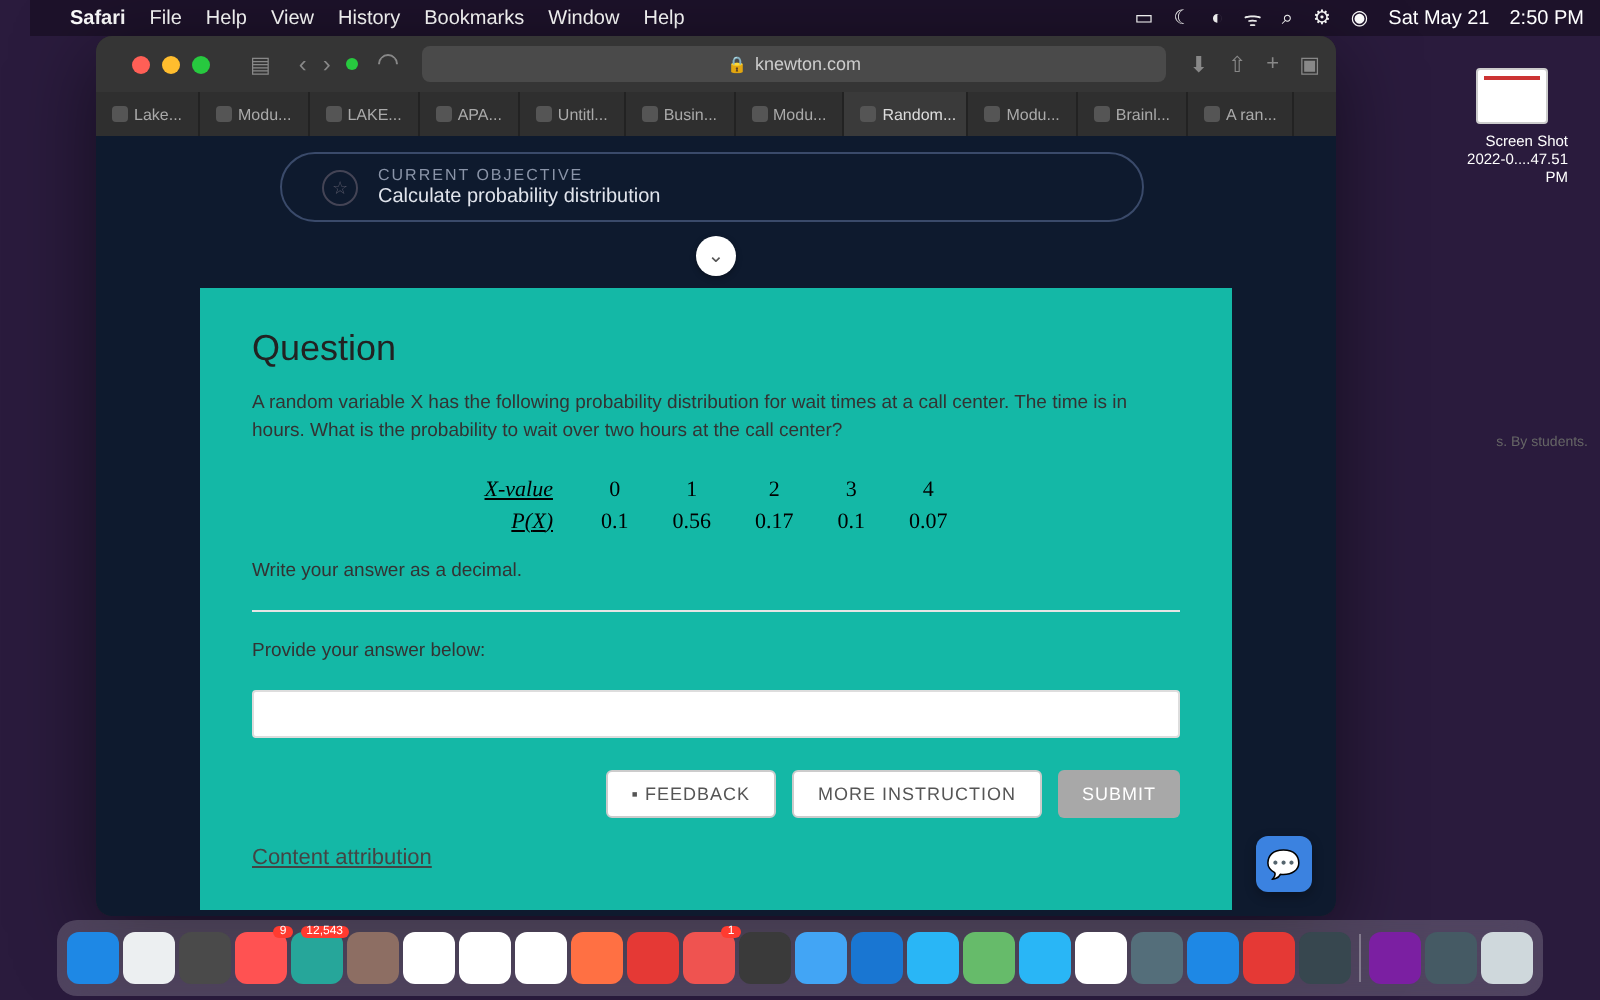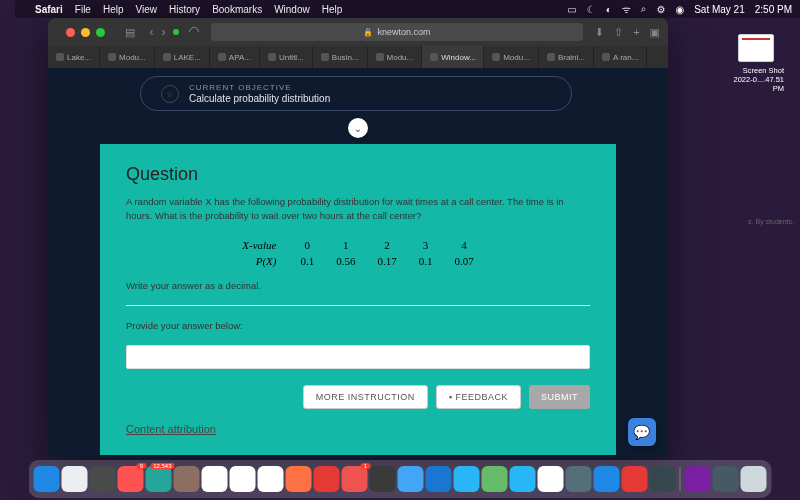--- a/index.html
+++ b/index.html
@@ -41,21 +41,21 @@
     .objective-title { font-size: 10px; color: #e0e4ec; margin-top: 1px; }
     
     .expand-btn { position: absolute; top: 50px; left: 300px; width: 20px; height: 20px; background: #fff; border-radius: 50%; display: flex; align-items: center; justify-content: center; font-size: 10px; color: #555; box-shadow: 0 1px 3px rgba(0,0,0,0.3); }
     
     .question-card { position: absolute; top: 76px; left: 52px; width: 516px; background: #14b8a6; padding: 20px 26px; }
     .q-heading { font-size: 18px; color: #222; font-weight: 400; margin-bottom: 10px; }
     .q-text { font-size: 9.5px; color: #333; line-height: 1.5; margin-bottom: 12px; }
     
     .prob-table { display: flex; justify-content: center; font-family: 'Times New Roman', serif; font-size: 11px; margin: 8px 0; }
     .prob-table table td { padding: 1px 10px; text-align: center; }
-    .prob-table .row-label { font-style: italic; text-align: right; padding-right: 12px; }
+    .prob-table .row-label { font-style: italic; text-align: right; padding-right: 12px; text-decoration: underline; }
     
     .instruction { font-size: 9.5px; color: #333; margin-top: 10px; }
     .divider { border: none; border-top: 1px solid #e5e5e5; margin: 14px 0; }
     .provide-label { font-size: 9.5px; color: #333; margin-bottom: 14px; }
     
     .answer-input { width: 100%; height: 24px; border: 1px solid #ddd; border-radius: 2px; padding: 0 6px; font-size: 10px; }
     
     .button-row { display: flex; justify-content: flex-end; gap: 8px; margin-top: 16px; }
     .btn { padding: 6px 12px; font-size: 9px; border-radius: 3px; border: 1px solid #ccc; background: #fff; color: #555; cursor: pointer; letter-spacing: 0.5px; }
     .btn.submit { background: #a8a8a8; color: #fff; border: none; }
@@ -171,21 +171,21 @@
         <div class="tab">
           <div class="tab-icon"></div>
           <span>Busin...</span>
         </div>
         <div class="tab">
           <div class="tab-icon"></div>
           <span>Modu...</span>
         </div>
         <div class="tab active">
           <div class="tab-icon"></div>
-          <span>Window...</span>
+          <span>Random...</span>
         </div>
         <div class="tab">
           <div class="tab-icon"></div>
           <span>Modu...</span>
         </div>
         <div class="tab">
           <div class="tab-icon"></div>
           <span>Brainl...</span>
         </div>
         <div class="tab">
@@ -234,22 +234,22 @@
             </table>
         </div>
         
         <div class="instruction">Write your answer as a decimal.</div>
         <hr class="divider">
         <div class="provide-label">Provide your answer below:</div>
         
         <input class="answer-input" type="text" style="">
         
         <div class="button-row">
+          <button class="btn"><span class="feedback-icon">▪</span><span>FEEDBACK</span></button>
           <button class="btn">MORE INSTRUCTION</button>
-          <button class="btn"><span class="feedback-icon">▪</span><span>FEEDBACK</span></button>
           <button class="btn submit">SUBMIT</button>
         </div>
         
         <div class="attribution">Content attribution</div>
       </div>
 
       <div class="chat-bubble">
         <span>💬</span>
       </div>
     </div>

